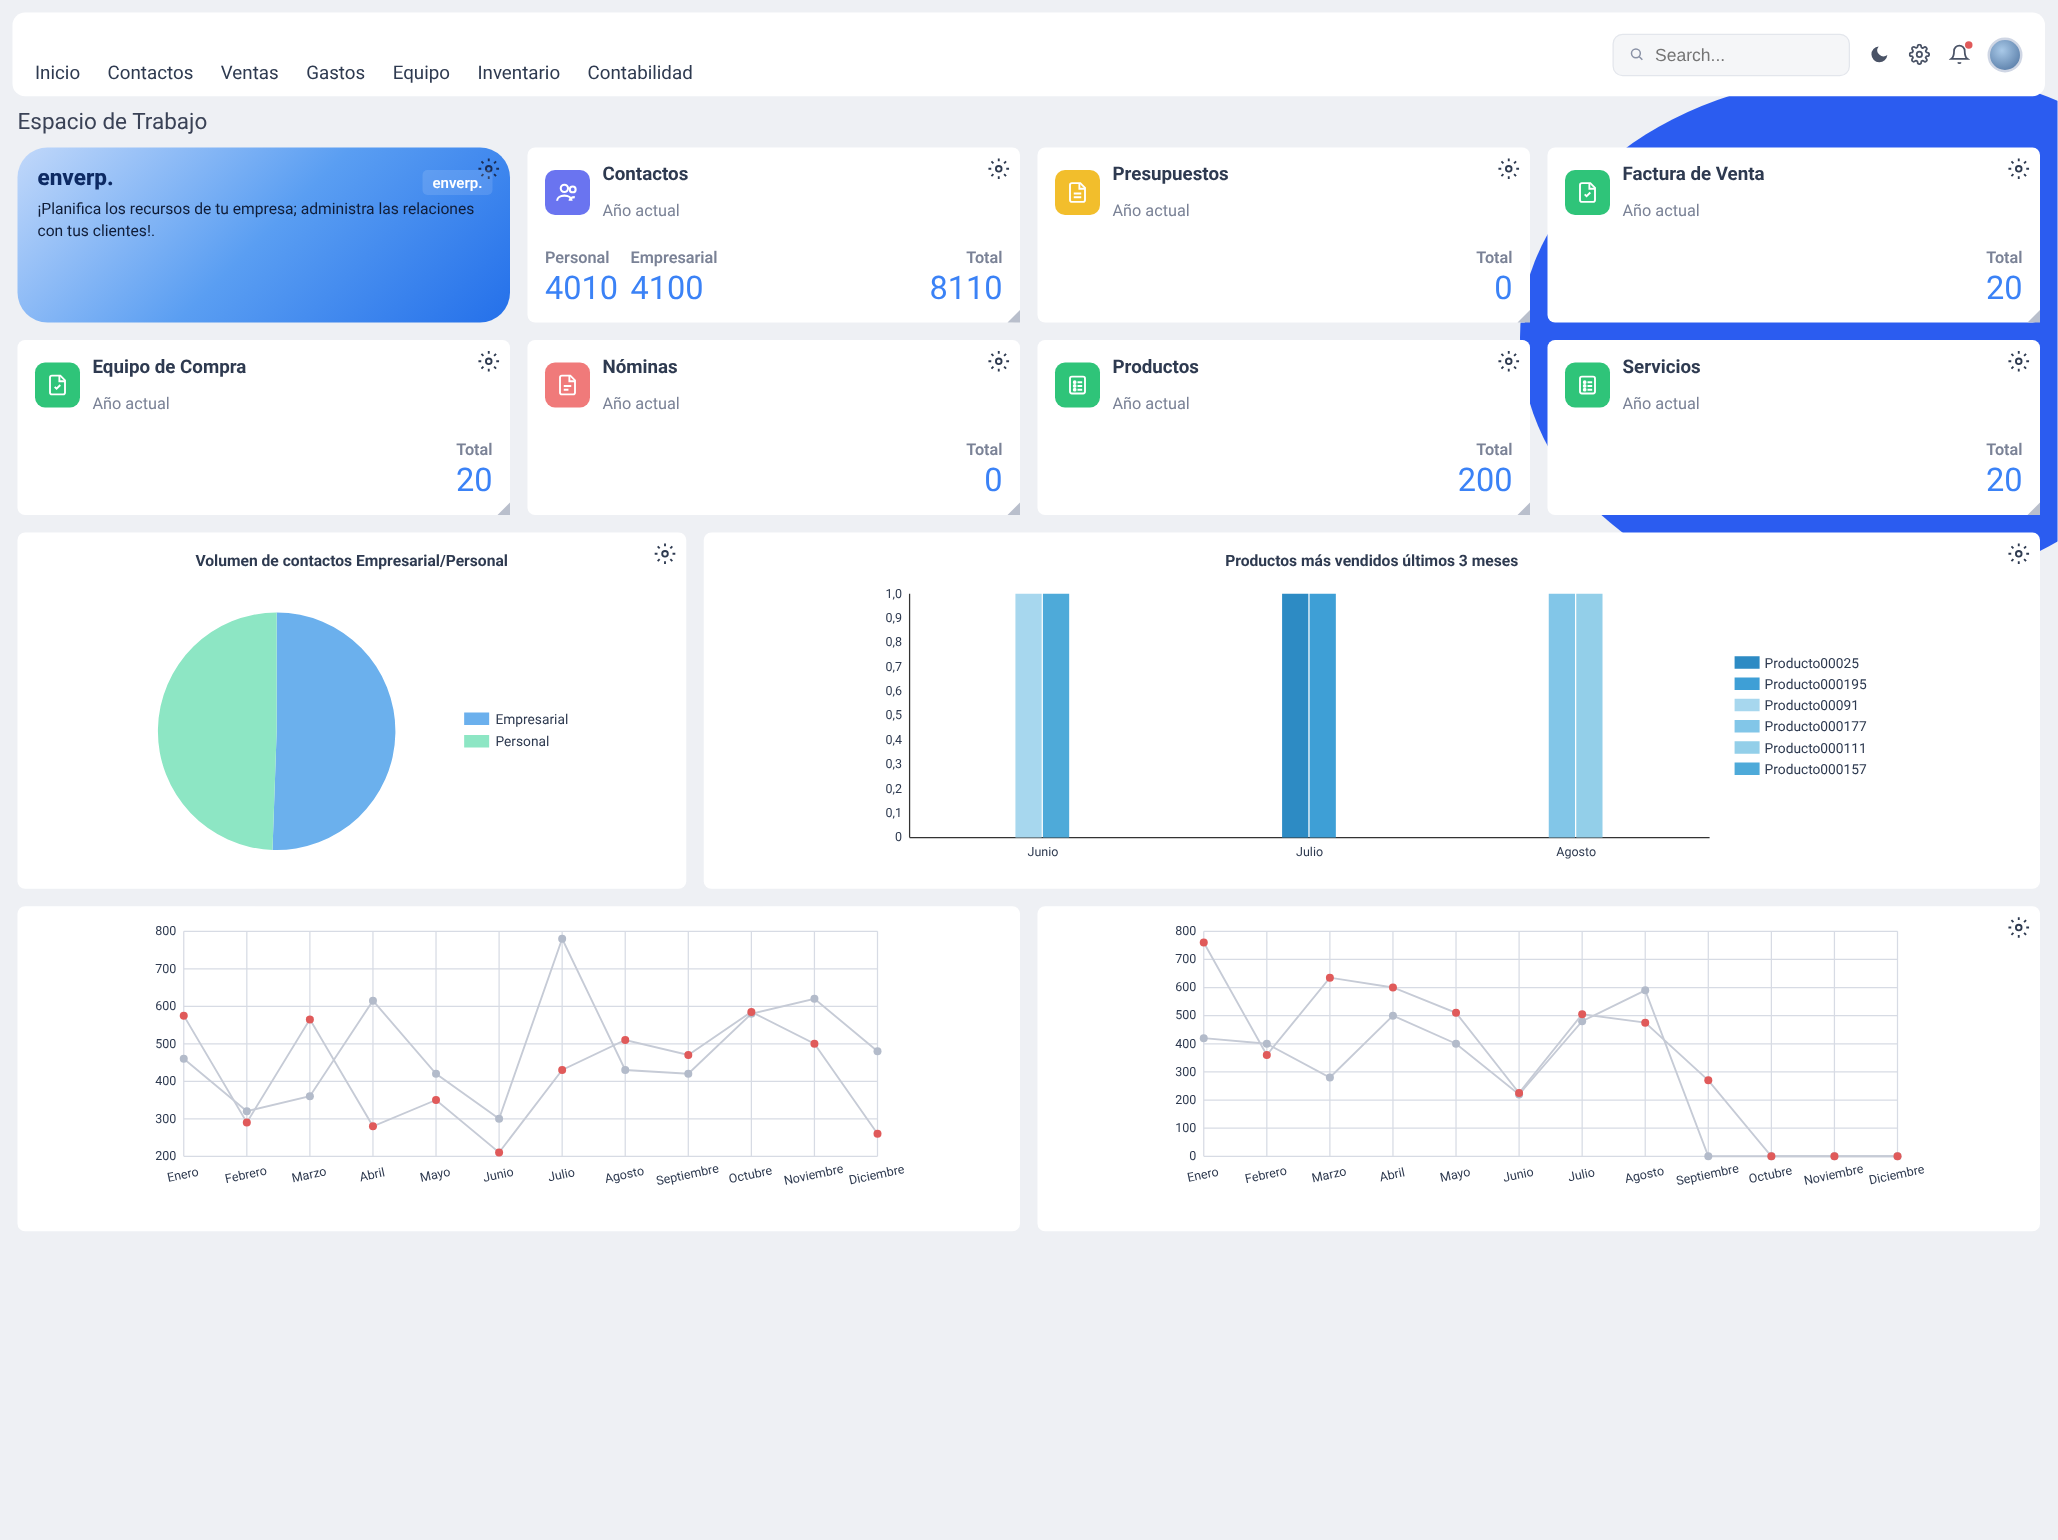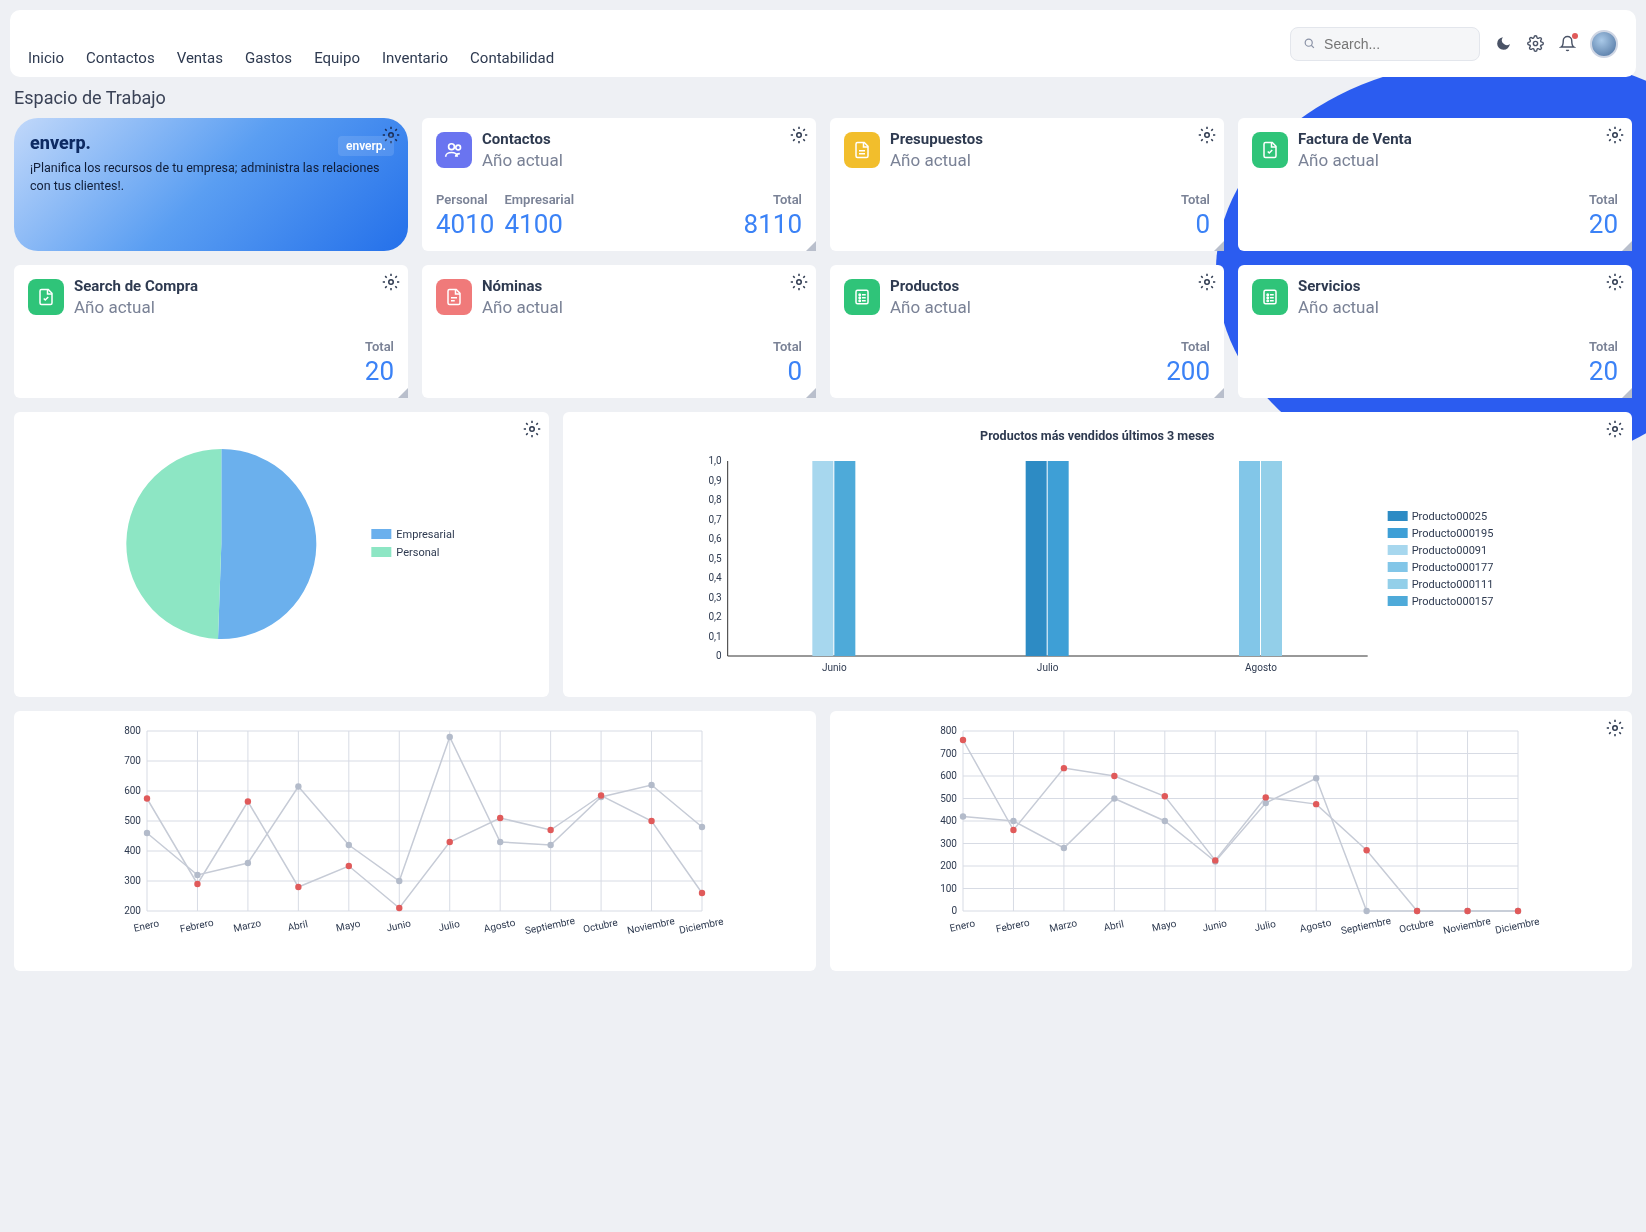--- a/index.html
+++ b/index.html
@@ -93,21 +93,21 @@
 .promo-card .brand { color: #0d2a63; font-weight: 800; font-size: 18px; margin-bottom: 6px; }
 .promo-card .tag { color: #101d38; font-size: 12.5px; line-height: 1.45; }
 .promo-badge { position: absolute; top: 18px; right: 14px; background: rgba(255,255,255,0.12); padding: 3px 8px; border-radius: 4px; font-size: 12px; color: #fff; font-weight: 600; }
 .card-head { display: flex; gap: 10px; align-items: center; }
 .card-icon { width: 36px; height: 36px; border-radius: 8px; display: flex; align-items: center; justify-content: center; color: #fff; }
 .ic-blue { background: #6a74f0; }
 .ic-yellow { background: #f2be2c; }
 .ic-green { background: #2fc479; }
 .ic-red { background: #f07a7a; }
 .card-title { font-weight: 700; font-size: 15px; color: #2e3a50; }
-.card-sub { font-size: 17px; color: #7a8296; margin-top: 2px; }
+.card-sub { font-size: 13px; color: #7a8296; margin-top: 14px; }
 .stats-row { display: flex; justify-content: space-between; align-items: flex-end; margin-top: 22px; gap: 10px; }
 .stat { text-align: left; }
 .stat:last-child { text-align: right; margin-left: auto; }
 .stat-label { font-size: 13px; color: #7a8296; font-weight: 600; }
 .stat-value { font-size: 26px; font-weight: 400; color: #3b82f6; margin-top: 2px; }
 .stat-right .stat-label { text-align: right; }
 .stat-right .stat-value { text-align: right; }
 .charts-row {
   display: grid;
   grid-template-columns: 1fr 2fr;
@@ -287,21 +287,21 @@
           <path d="M12 1v3M12 20v3M4.2 4.2l2.1 2.1M17.7 17.7l2.1 2.1M1 12h3M20 12h3M4.2 19.8l2.1-2.1M17.7 6.3l2.1-2.1"></path>
         </svg></div>
     <div class="card-head">
       <div class="card-icon ic-green">
           <svg width="18" height="20" viewBox="0 0 24 24" fill="none" stroke="#fff" stroke-width="2">
             <path d="M6 2h9l5 5v13a2 2 0 0 1-2 2H6a2 2 0 0 1-2-2V4a2 2 0 0 1 2-2z"></path>
             <path d="M14 2v6h6M9 14l2 2 4-4"></path>
           </svg>
         </div>
       <div>
-        <div class="card-title">Search de Compra</div>
+        <div class="card-title">Equipo de Compra</div>
         <div class="card-sub">Año actual</div>
       </div>
     </div>
     <div class="stats-row">
         <div class="stat stat-right" style="margin-left:auto">
           <div class="stat-label">Total</div>
           <div class="stat-value">20</div>
         </div>
       </div>
     <div class="card-corner"></div>
@@ -395,20 +395,21 @@
     <div class="card-corner"></div>
   </div>
 </div>
 
 <div class="charts-row">
   <div class="chart-card">
     <div class="gear"><svg width="18" height="18" viewBox="0 0 24 24" fill="none" stroke="#2e3a50" stroke-width="2">
           <circle cx="12" cy="12" r="3"></circle>
           <path d="M12 1v3M12 20v3M4.2 4.2l2.1 2.1M17.7 17.7l2.1 2.1M1 12h3M20 12h3M4.2 19.8l2.1-2.1M17.7 6.3l2.1-2.1"></path>
         </svg></div>
+    <div class="chart-title">Volumen de contactos Empresarial/Personal</div>
     <svg id="pie-svg" width="100%" height="230" viewBox="0 0 420 230">
         <path d="M 150 120 L 150 25 A 95 95 0 1 1 146.68863425959321 214.94227118061406 Z" fill="#6bb0ed"></path>
         <path d="M 150 120 L 146.68863425959321 214.94227118061406 A 95 95 0 0 1 149.99999999999997 25 Z" fill="#8de6c4"></path>
         <rect x="300" y="105" width="20" height="10" fill="#6bb0ed"></rect>
         <text x="325" y="114" class="legend-box">Empresarial</text>
         <rect x="300" y="123" width="20" height="10" fill="#8de6c4"></rect>
         <text x="325" y="132" class="legend-box">Personal</text>
       </svg>
   </div>
   <div class="chart-card">

